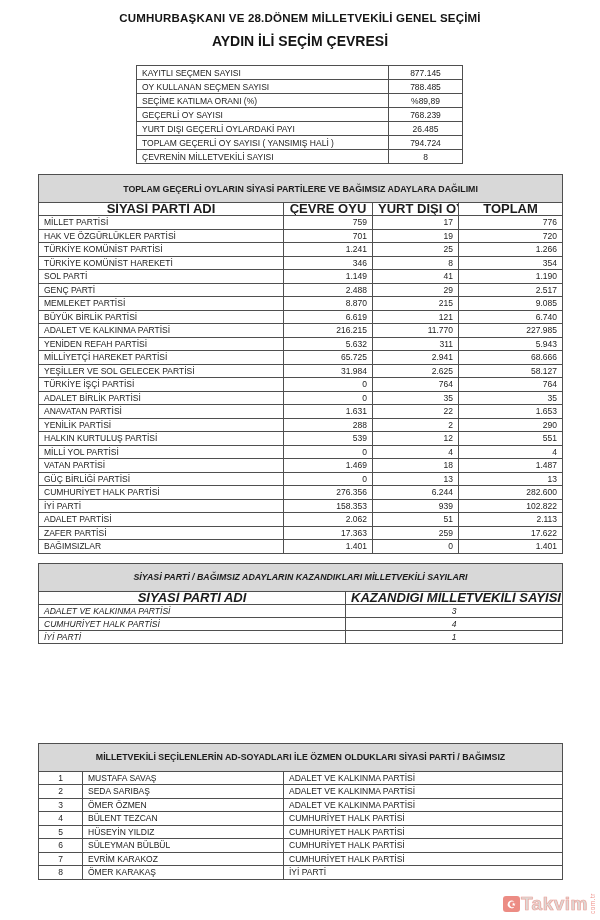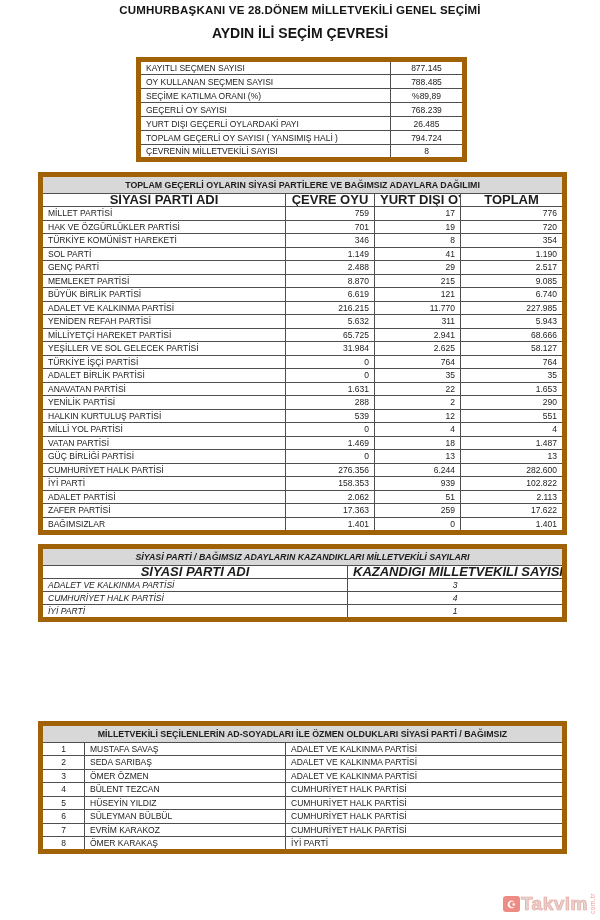--- a/index.html
+++ b/index.html
@@ -6,38 +6,38 @@
   html,body { width:600px; height:920px; }
   body {
     background:#ffffff;
     font-family:"Liberation Sans", sans-serif;
     color:#1c1c1c;
     position:relative;
     overflow:hidden;
   }
   .doc-title {
     text-align:center; font-weight:bold; font-size:11.5px;
-    margin-top:4px; letter-spacing:.2px; color:#141414;
+    margin-top:12px; letter-spacing:.2px; color:#141414;
   }
   .doc-subtitle {
     text-align:center; font-weight:bold; font-size:14px;
     margin-top:9px; color:#141414;
   }
-  table { border-collapse:collapse; table-layout:fixed; border:5px solid #a16207; }
+  table { border-collapse:collapse; table-layout:fixed; border:1px solid #a16207; }
   td, th {
     border:1px solid #4f4f4f;
     font-size:8.5px; line-height:10px;
     padding:1px 5px; height:13.5px;
     overflow:hidden; white-space:nowrap;
     font-weight:normal; text-align:left;
     color:#1c1c1c;
   }
   th.tbl-title {
     background:#d8d8d8; font-weight:bold; text-align:center;
-    font-size:8.8px; height:19px;
+    font-size:8.8px; height:28px;
   }
   tr.tbl-head th {
     font-weight:bold; text-align:center; font-size:13px; height:13px;
   }
   
   .summary { width:326px; margin:16px 0 0 136px; }
   .summary td { height:14px; }
   .summary td.c1 { text-align:center; }
   
   .votes { width:524px; margin:10px 0 0 38px; }
@@ -138,20 +138,26 @@
         <td class="c2">17</td>
         <td class="c3">776</td>
       </tr>
       <tr>
         <td class="c0">HAK VE ÖZGÜRLÜKLER PARTİSİ</td>
         <td class="c1">701</td>
         <td class="c2">19</td>
         <td class="c3">720</td>
       </tr>
       <tr>
+        <td class="c0">TÜRKİYE KOMÜNİST PARTİSİ</td>
+        <td class="c1">1.241</td>
+        <td class="c2">25</td>
+        <td class="c3">1.266</td>
+      </tr>
+      <tr>
         <td class="c0">TÜRKİYE KOMÜNİST HAREKETİ</td>
         <td class="c1">346</td>
         <td class="c2">8</td>
         <td class="c3">354</td>
       </tr>
       <tr>
         <td class="c0">SOL PARTİ</td>
         <td class="c1">1.149</td>
         <td class="c2">41</td>
         <td class="c3">1.190</td>

